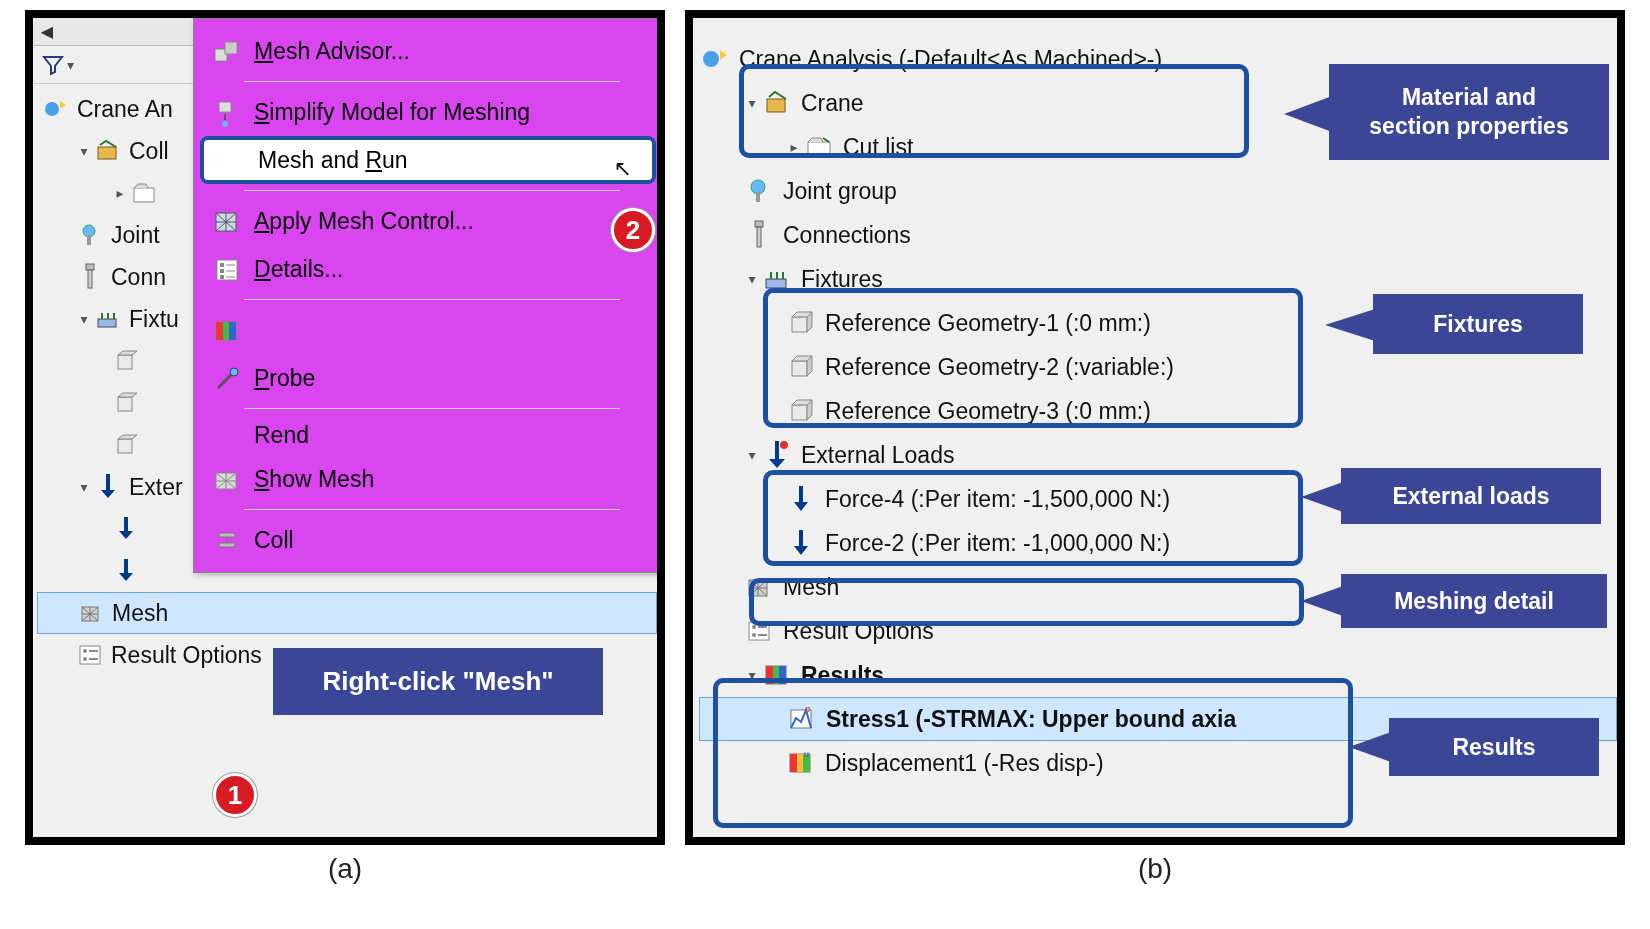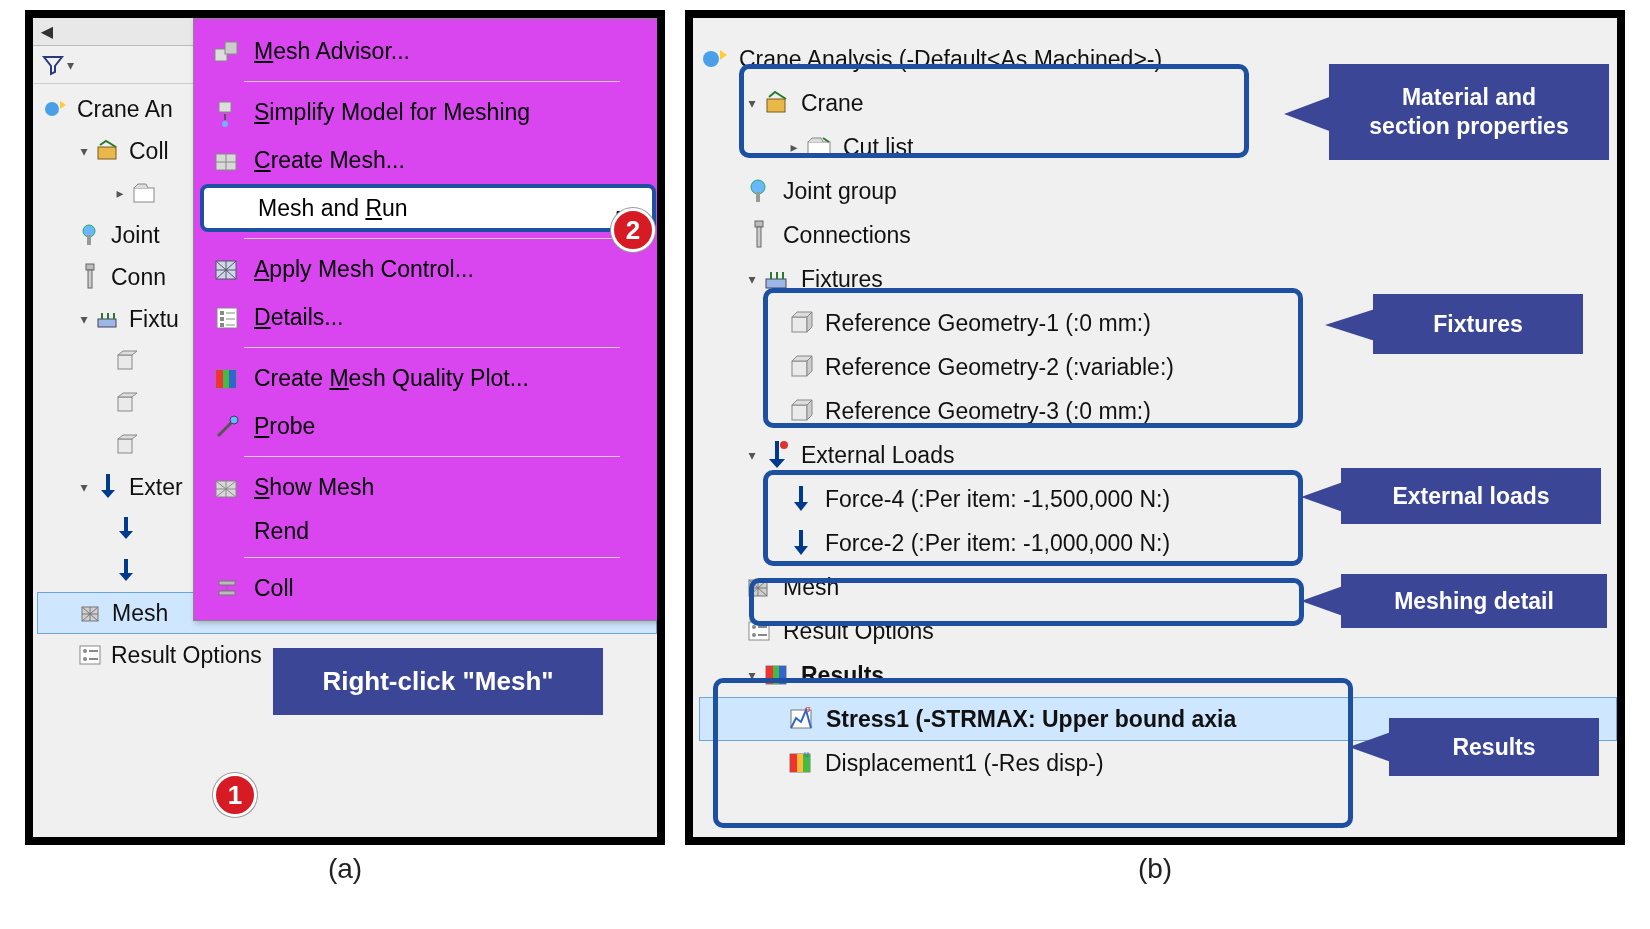--- a/index.html
+++ b/index.html
@@ -218,29 +218,20 @@
         <div class="ctx-item">
           <span class="icon">
               <svg width="28" height="30">
                 <rect x="6" y="4" width="12" height="10" fill="#ddd" stroke="#888"></rect>
                 <path d="M12 16v6" stroke="#555" stroke-width="2"></path>
                 <circle cx="12" cy="26" r="3" fill="#6ab7ff"></circle>
               </svg>
             </span>
           <span><span class="u">S</span>implify Model for Meshing</span>
         </div>
-        <div class="ctx-item">
-          <span class="icon">
-              <svg width="30" height="30">
-                <rect x="4" y="8" width="20" height="16" fill="#d8d8d8" stroke="#888"></rect>
-                <path d="M4 16h20M14 8v16" stroke="#888"></path>
-              </svg>
-            </span>
-          <span><span class="u">C</span>reate Mesh...</span>
-        </div>
         <div class="ctx-item highlight">
           <span class="icon"></span>
           <span>Mesh and <span class="u">R</span>un</span>
           <span class="cursor">↖</span>
         </div>
         <div class="ctx-sep"></div>
         <div class="ctx-item">
           <span class="icon">
               <svg width="30" height="30">
                 <rect x="4" y="6" width="20" height="18" fill="#cfd8e8" stroke="#556"></rect>
@@ -266,44 +257,43 @@
         <div class="ctx-sep"></div>
         <div class="ctx-item">
           <span class="icon">
               <svg width="30" height="30">
                 <rect x="4" y="6" width="20" height="18" fill="#fff" stroke="#888"></rect>
                 <rect x="4" y="6" width="7" height="18" fill="#e33"></rect>
                 <rect x="11" y="6" width="6" height="18" fill="#4b4"></rect>
                 <rect x="17" y="6" width="7" height="18" fill="#36c"></rect>
               </svg>
             </span>
-          <span>Create <span class="u">M</span>esh Quality Plot...</span>
         </div>
         <div class="ctx-item">
           <span class="icon">
               <svg width="30" height="30">
                 <path d="M6 24L20 10" stroke="#555" stroke-width="3"></path>
                 <circle cx="22" cy="8" r="4" fill="#6ab7ff" stroke="#345"></circle>
               </svg>
             </span>
           <span><span class="u">P</span>robe</span>
         </div>
         <div class="ctx-sep"></div>
-        <div class="ctx-item">
-          <span class="icon">
-              <svg width="30" height="30">
-                <rect x="4" y="8" width="20" height="16" fill="#d8d8d8" stroke="#888"></rect>
-                <path d="M4 16h20M14 8v16M4 8l20 16M24 8L4 24" stroke="#888"></path>
-              </svg>
-            </span>
-          <span><span class="u">S</span>how Mesh</span>
-        </div>
         <div class="ctx-item" style="height:40px;">
           <span class="icon"></span>
           <span>Rend</span>
+        </div>
+        <div class="ctx-item">
+          <span class="icon">
+              <svg width="30" height="30">
+                <rect x="4" y="8" width="20" height="16" fill="#d8d8d8" stroke="#888"></rect>
+                <path d="M4 16h20M14 8v16M4 8l20 16M24 8L4 24" stroke="#888"></path>
+              </svg>
+            </span>
+          <span><span class="u">S</span>how Mesh</span>
         </div>
         <div class="ctx-sep"></div>
         <div class="ctx-item">
           <span class="icon">
               <svg width="28" height="28">
                 <rect x="6" y="6" width="16" height="4" fill="#bbb" stroke="#777"></rect>
                 <rect x="6" y="16" width="16" height="4" fill="#bbb" stroke="#777"></rect>
                 <path d="M14 10v6" stroke="#777"></path>
               </svg>
             </span>

